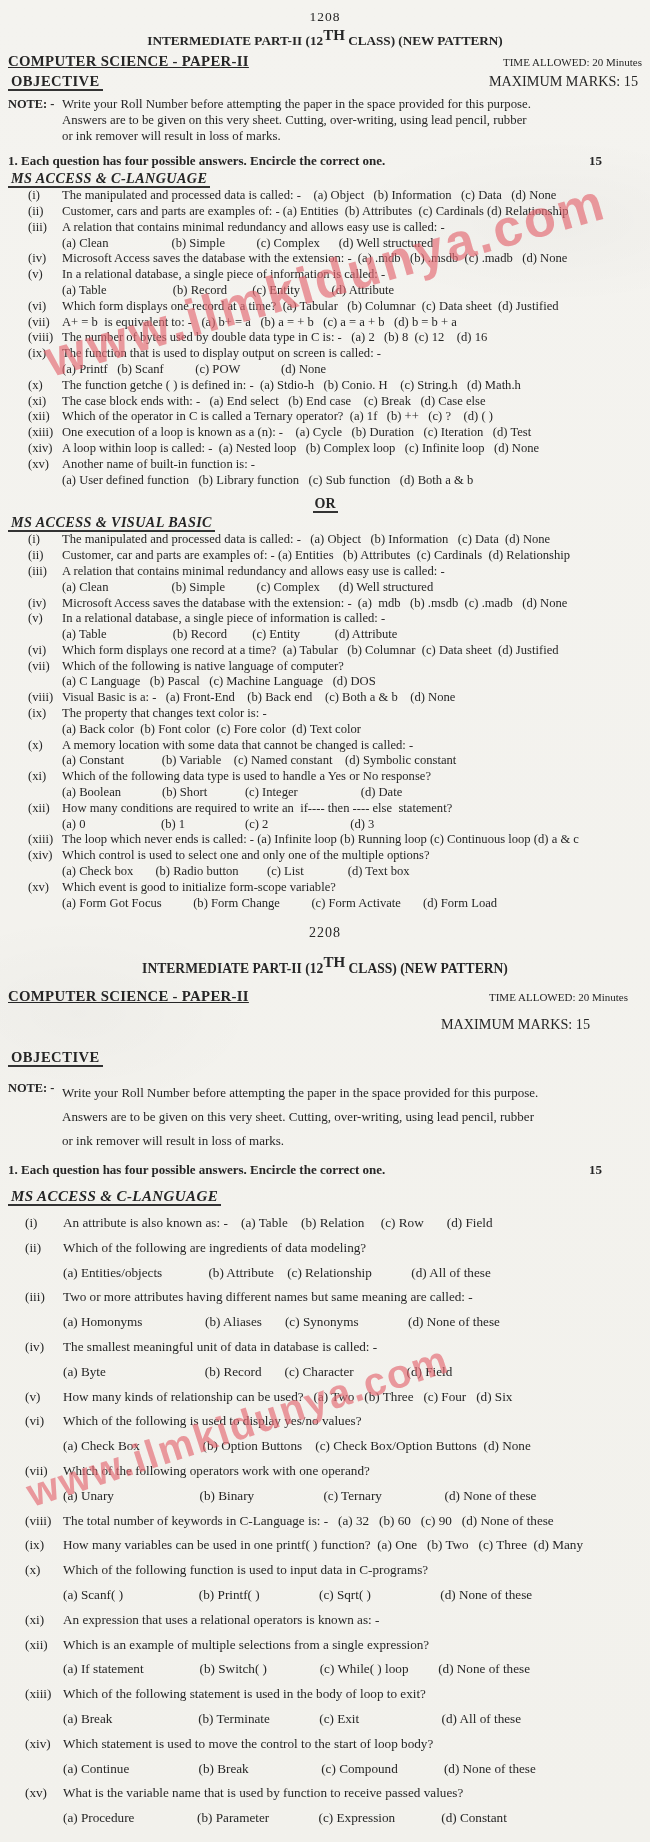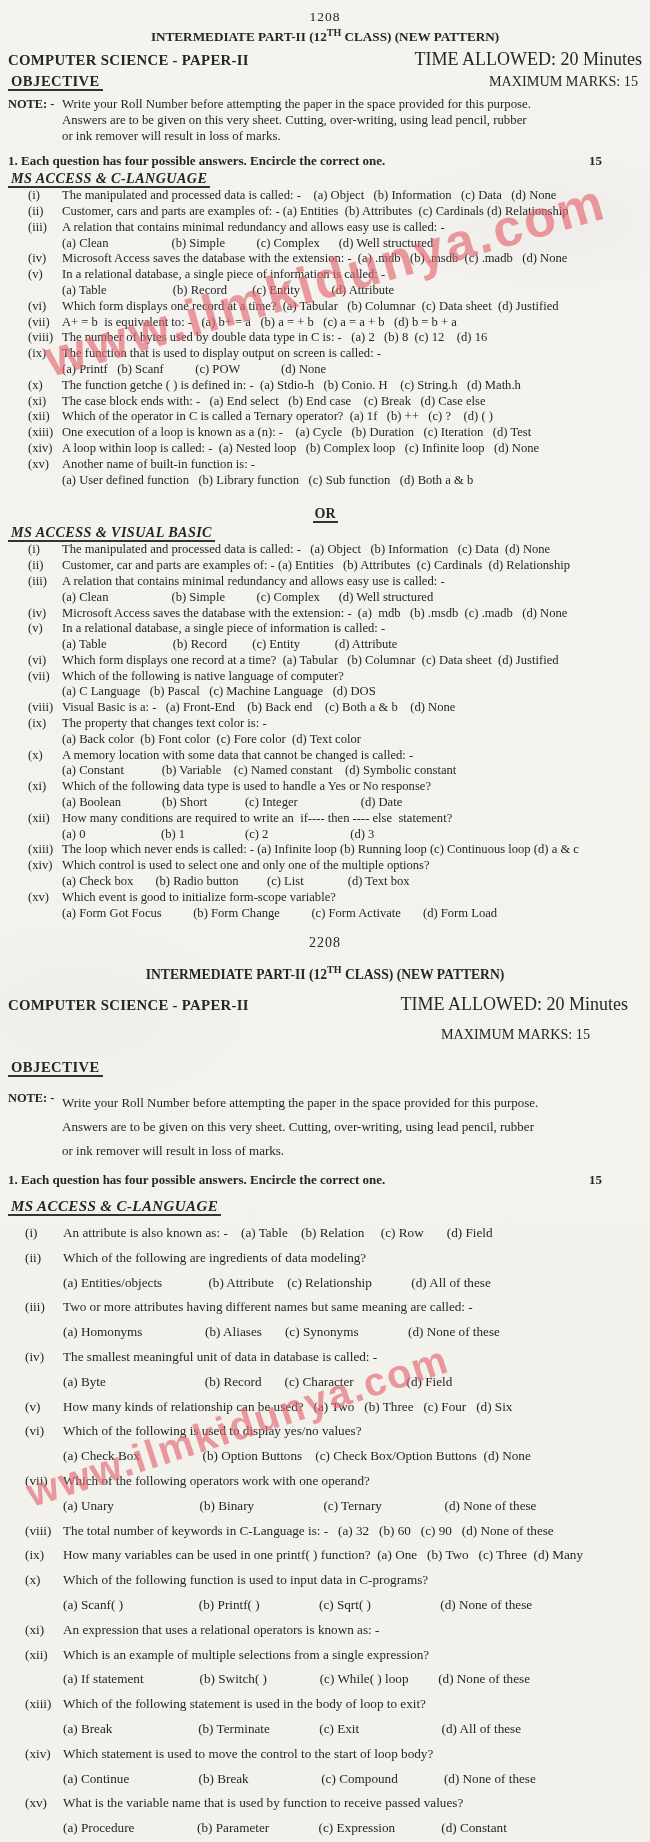--- a/index.html
+++ b/index.html
@@ -23,40 +23,40 @@
     color:rgba(228,104,114,0.66); white-space:nowrap;
   }
   .wm1 { font-size:52px; letter-spacing:3px; left:46px; top:330px;
          transform:rotate(-16deg); transform-origin:left center; }
   .wm2 { font-size:40px; letter-spacing:2px; left:28px; top:1472px;
          transform:rotate(-18deg); transform-origin:left center; }
 
   
   .code   { text-align:center; font-size:13.5px; padding-top:9px; letter-spacing:1px; }
   .title  { text-align:center; font-weight:bold; font-size:13.2px; margin-top:2px; }
-  .title sup { font-size:10px; }
+  .title sup { font-size:15px; }
   .hrow   { display:flex; justify-content:space-between; align-items:baseline; margin-top:4px; }
-  .subject{ font-weight:bold; font-size:14.8px; letter-spacing:0.3px; }
-  .time   { font-size:18px; }
+  .subject{ font-weight:bold; font-size:14.8px; letter-spacing:0.3px;text-decoration:underline; }
+  .time   { font-size:11px; }
   .objrow { position:relative; text-align:left; margin-top:2px; }
   .obj    { font-weight:bold; font-size:14.6px; border-bottom:2px solid #333; padding:0 3px; letter-spacing:0.5px; }
   .mm-abs { position:absolute; right:4px; top:1px; font-size:14.2px; }
 
   .noterow   { display:flex; margin-top:7px; }
   .notelabel { flex:0 0 54px; font-weight:bold; font-size:12.4px; }
   .notelines { flex:1; font-size:12.8px; }
   .p1 .notelines div { line-height:15.6px; }
   .instr { display:flex; justify-content:space-between; font-weight:bold; font-size:13px; margin-top:9px; padding-right:40px; }
 
   
   .sec-heading { font-weight:bold; margin:1px 0;font-style:italic; }
   .sec-heading span { border-bottom:2px solid #333; padding:0 3px; letter-spacing:0.4px; }
   .p1 .sec-heading { font-size:14.2px; line-height:17px; }
   .p2 .sec-heading { font-size:15px; line-height:28px; margin-top:4px; }
-  .divider { text-align:center; font-weight:bold; font-size:14px; line-height:18px; margin-top:17px; }
+  .divider { text-align:center; font-weight:bold; font-size:14px; line-height:18px; margin-top:7px; }
   .divider span { border-bottom:2px solid #333; padding:0 2px; }
 
   
   .qrow  { display:flex; }
   .qnum  { flex:0 0 36px; }
   .qtext { flex:1; white-space:pre-wrap; }
   .p1 .qrow { padding-left:20px; font-size:12.6px; line-height:15.8px; }
   .p1 .qnum { flex:0 0 34px; }
   .p2 .qrow { padding-left:17px; font-size:13.2px; line-height:24.8px; }
   .p2 .qnum { flex:0 0 38px; }

